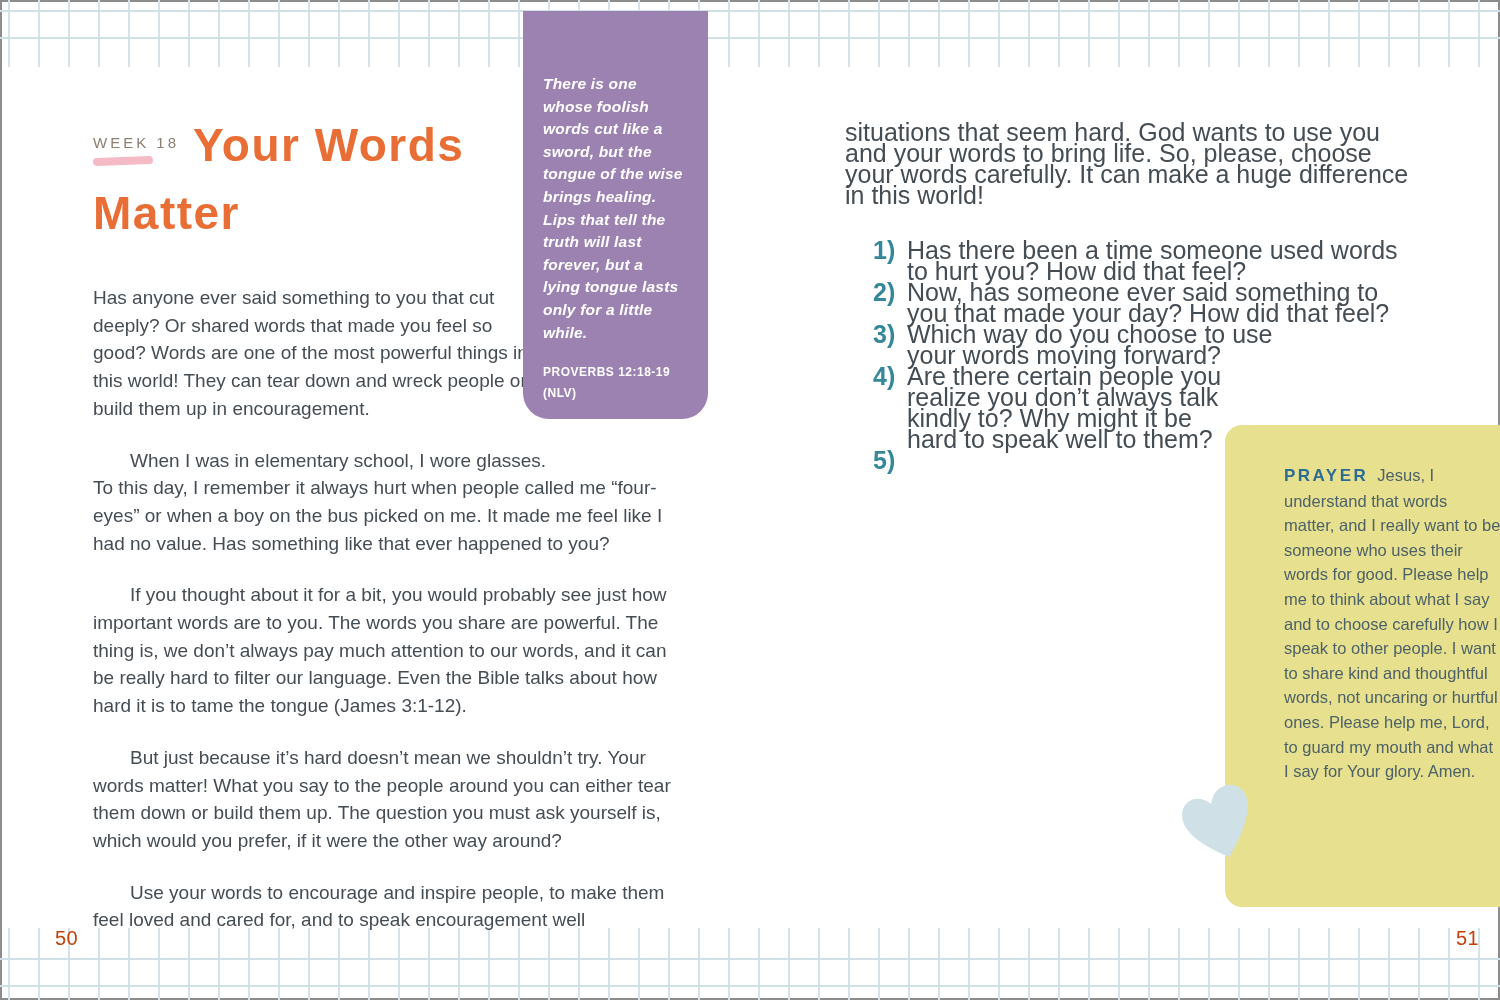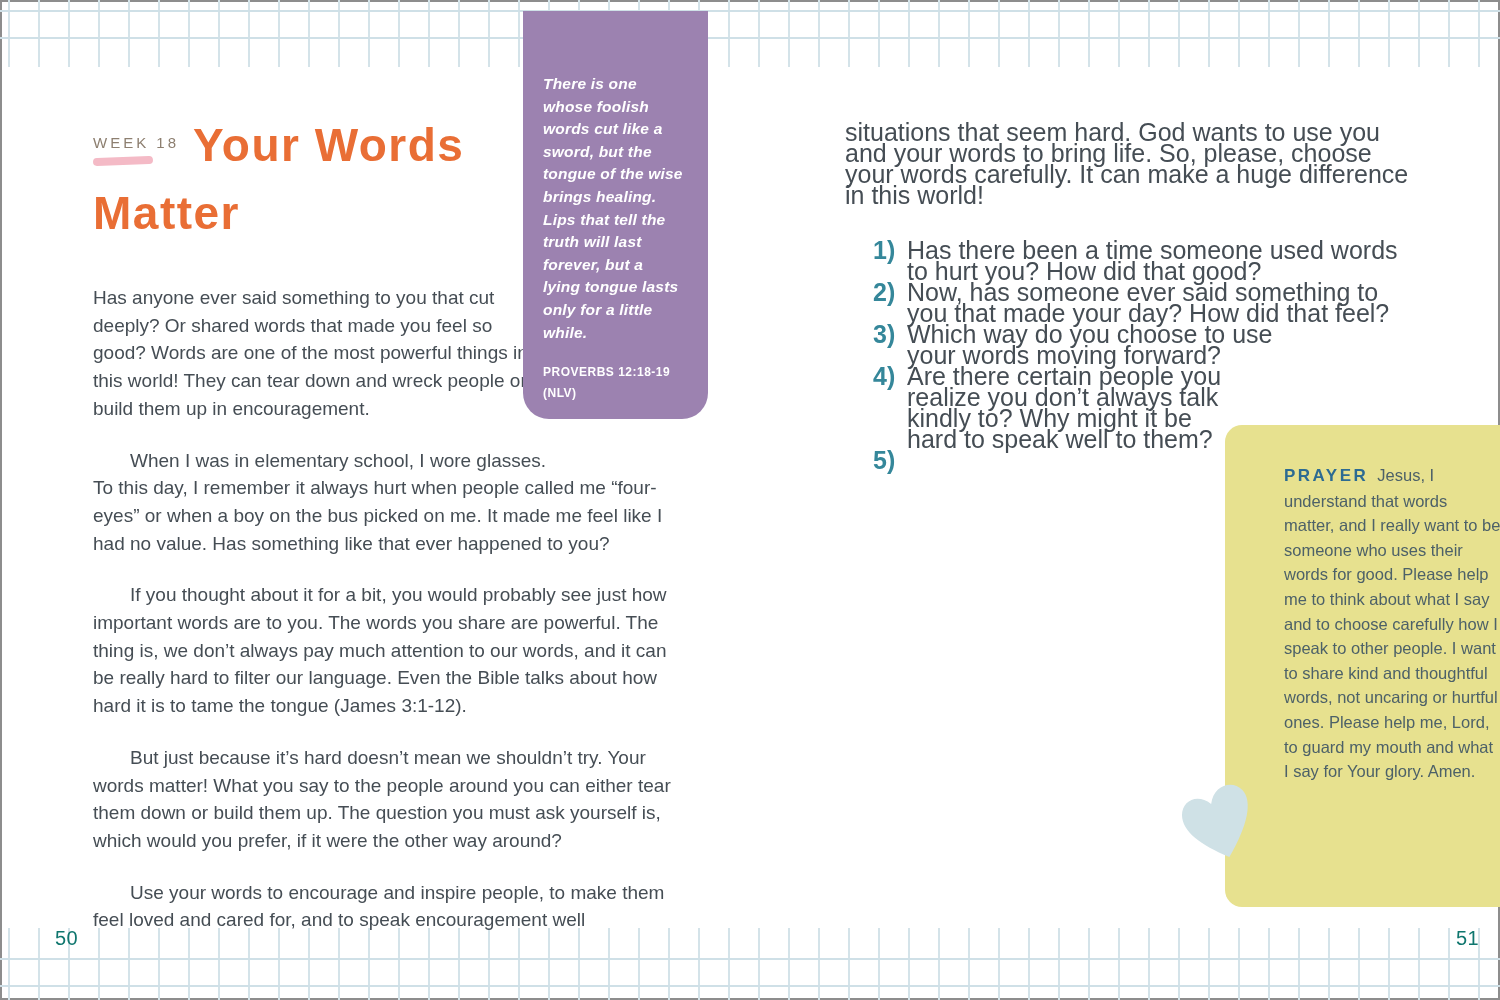--- a/index.html
+++ b/index.html
@@ -62,21 +62,21 @@
     box-sizing:border-box; padding:38px 28px 0 59px;
     color:#4d6168; font-size:16.5px; line-height:24.6px;
   }
   .prayer-label { color:#2c6b92; font-weight:bold; font-size:17px; letter-spacing:2.5px; margin-right:9px; }
 
   
   .heart-icon { position:absolute; left:1172px; top:776px; width:92px; height:92px; z-index:4; transform:rotate(-18deg); }
   .heart-icon svg { width:100%; height:100%; }
 
   
-  .pagenum { position:absolute; z-index:2; color:#0f766e; font-size:20px; letter-spacing:0.5px; }
+  .pagenum { position:absolute; z-index:2; color:#c2410c; font-size:20px; letter-spacing:0.5px; }
   .pagenum.left  { left:55px;  top:927px; }
   .pagenum.right { left:1456px; top:927px; }
 </style>
 </head>
 <body>
 
 <div class="page">
 
   <div class="grid-top"></div>
   <div class="grid-bottom"></div>
@@ -98,21 +98,21 @@
       <p class="body-par indent">But just because it’s hard doesn’t mean we shouldn’t try. Your words matter! What you say to the people around you can either tear them down or build them up. The question you must ask yourself is, which would you prefer, if it were the other way around?</p>
       <p class="body-par indent">Use your words to encourage and inspire people, to make them feel loved and cared for, and to speak encouragement well</p>
     </div>
   </div>
 
   <div class="right-col">
     <p class="cont-par">situations that seem hard. God wants to use you and your words to bring life. So, please, choose your words carefully. It can make a huge difference in this world!</p>
     <div class="questions">
       <div class="q-item">
         <span class="q-num">1)</span>
-        <span class="q-text">Has there been a time someone used words to hurt you? How did that good?</span>
+        <span class="q-text">Has there been a time someone used words to hurt you? How did that feel?</span>
       </div>
       <div class="q-item">
         <span class="q-num">2)</span>
         <span class="q-text">Now, has someone ever said something to you that made your day? How did that feel?</span>
       </div>
       <div class="q-item mid">
         <span class="q-num">3)</span>
         <span class="q-text">Which way do you choose to use your words moving forward?</span>
       </div>
       <div class="q-item narrow">

